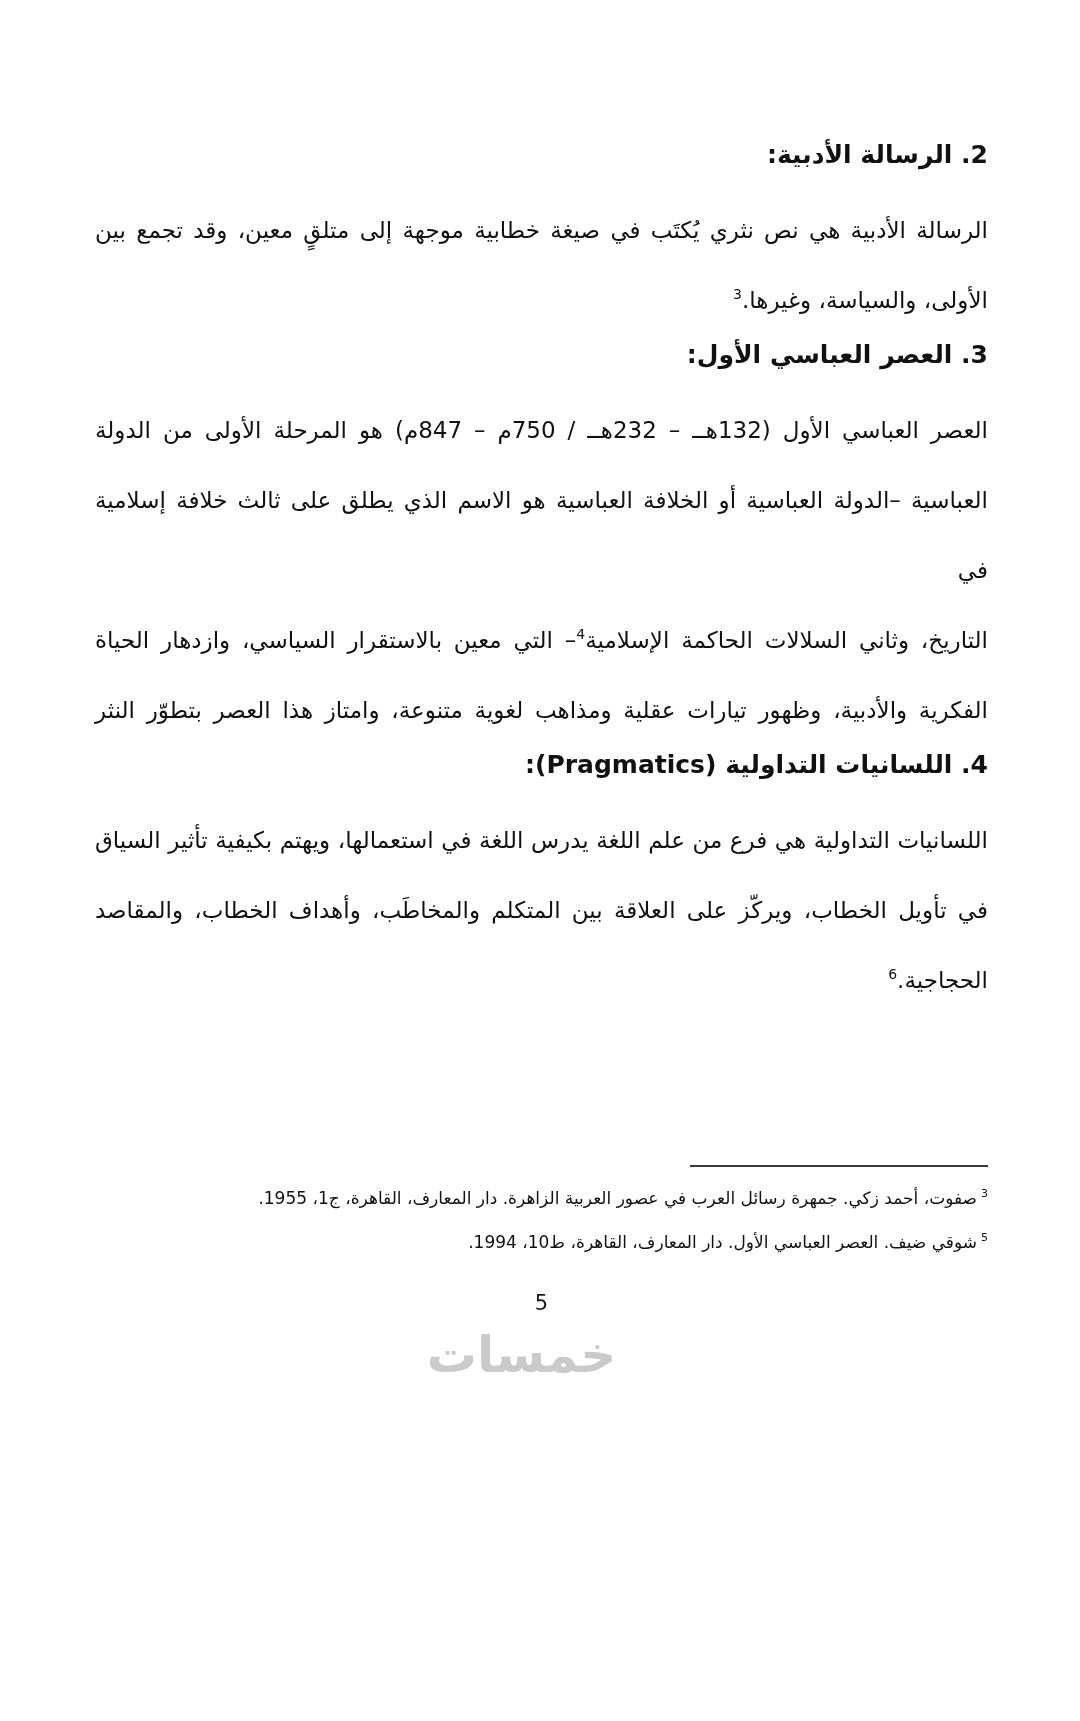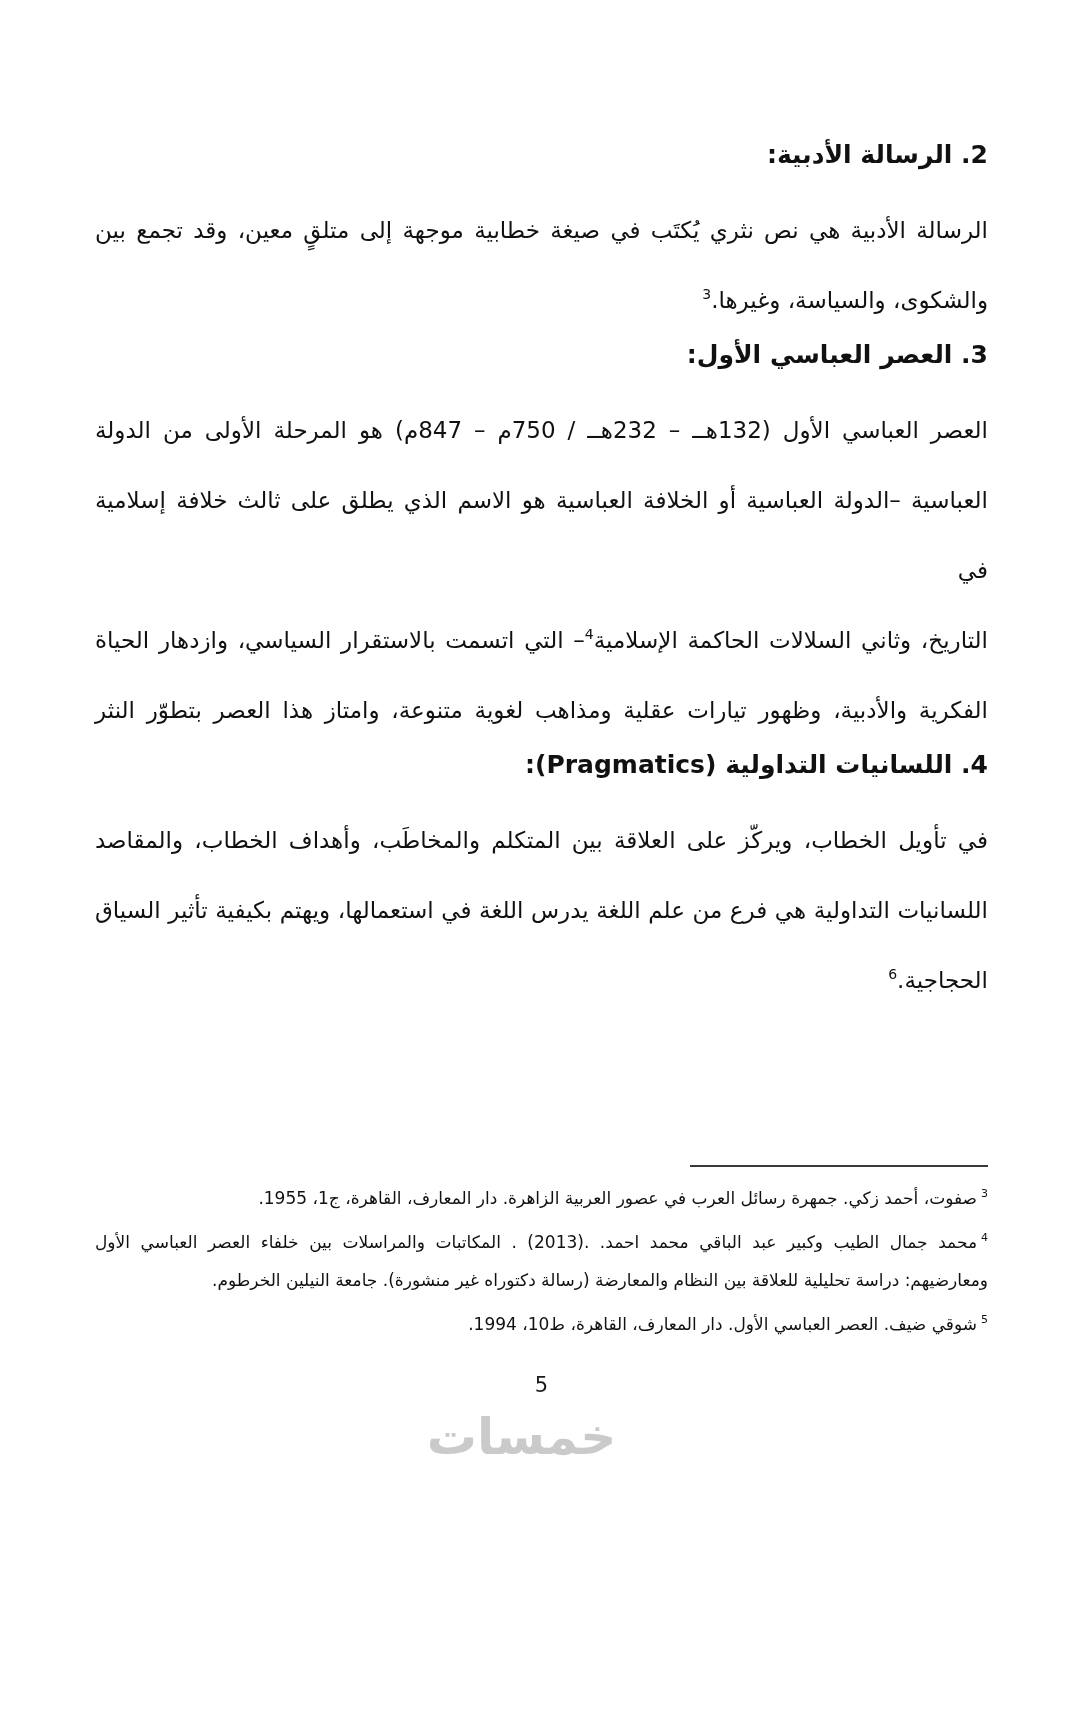--- a/index.html
+++ b/index.html
@@ -74,42 +74,41 @@
   }
 </style>
 </head>
 <body>
 
 <div class="page">
 
   <div class="heading">2. الرسالة الأدبية:</div>
   <div class="para">
     <div class="ln full"><span>الرسالة الأدبية هي نص نثري يُكتَب في صيغة خطابية موجهة إلى متلقٍ معين، وقد تجمع بين</span></div>
-    <div class="ln"><span>والشكوى، والسياسة، وغيرها.</span><sup>3</sup></div>
+    <div class="ln"><span>الأولى، والسياسة، وغيرها.</span><sup>3</sup></div>
   </div>
 
   <div class="heading h-gap">3. العصر العباسي الأول:</div>
   <div class="para">
     <div class="ln full"><span>العصر العباسي الأول (132هــ – 232هــ / 750م – 847م) هو المرحلة الأولى من الدولة</span></div>
     <div class="ln full"><span>العباسية –الدولة العباسية أو الخلافة العباسية هو الاسم الذي يطلق على ثالث خلافة إسلامية في</span></div>
-    <div class="ln full"><span>التاريخ، وثاني السلالات الحاكمة الإسلامية</span><sup>4</sup><span>– التي اتسمت بالاستقرار السياسي، وازدهار الحياة</span></div>
+    <div class="ln full"><span>التاريخ، وثاني السلالات الحاكمة الإسلامية</span><sup>4</sup><span>– التي معين بالاستقرار السياسي، وازدهار الحياة</span></div>
     <div class="ln full"><span>الفكرية والأدبية، وظهور تيارات عقلية ومذاهب لغوية متنوعة، وامتاز هذا العصر بتطوّر النثر</span></div>
   </div>
 
   <div class="heading h-gap">4. اللسانيات التداولية (Pragmatics):</div>
   <div class="para">
+    <div class="ln full"><span>اللسانيات التداولية هي فرع من علم اللغة يدرس اللغة في استعمالها، ويهتم بكيفية تأثير السياق</span></div>
     <div class="ln full"><span>في تأويل الخطاب، ويركّز على العلاقة بين المتكلم والمخاطَب، وأهداف الخطاب، والمقاصد</span></div>
-    <div class="ln full"><span>اللسانيات التداولية هي فرع من علم اللغة يدرس اللغة في استعمالها، ويهتم بكيفية تأثير السياق</span></div>
     <div class="ln"><span>الحجاجية.</span><sup>6</sup></div>
   </div>
 
   <div class="fnsep"></div>
 
   <div class="footnotes">
     <div class="fn"><sup>3</sup><span>صفوت، أحمد زكي. جمهرة رسائل العرب في عصور العربية الزاهرة. دار المعارف، القاهرة، ج1، 1955.</span></div>
-    <div class="fn"><sup>4</sup><span>محمد جمال الطيب وكبير عبد الباقي محمد احمد. .(2013) . المكاتبات والمراسلات بين خلفاء العصر العباسي الأول ومعارضيهم: دراسة تحليلية للعلاقة بين النظام والمعارضة (رسالة دكتوراه غير منشورة). جامعة النيلين الخرطوم.</span></div>
     <div class="fn"><sup>5</sup><span>شوقي ضيف. العصر العباسي الأول. دار المعارف، القاهرة، ط10، 1994.</span></div>
   </div>
 
   <div class="pagenum">5</div>
   <div class="watermark">خمسات</div>
 
 </div>
 
 </body></html>

